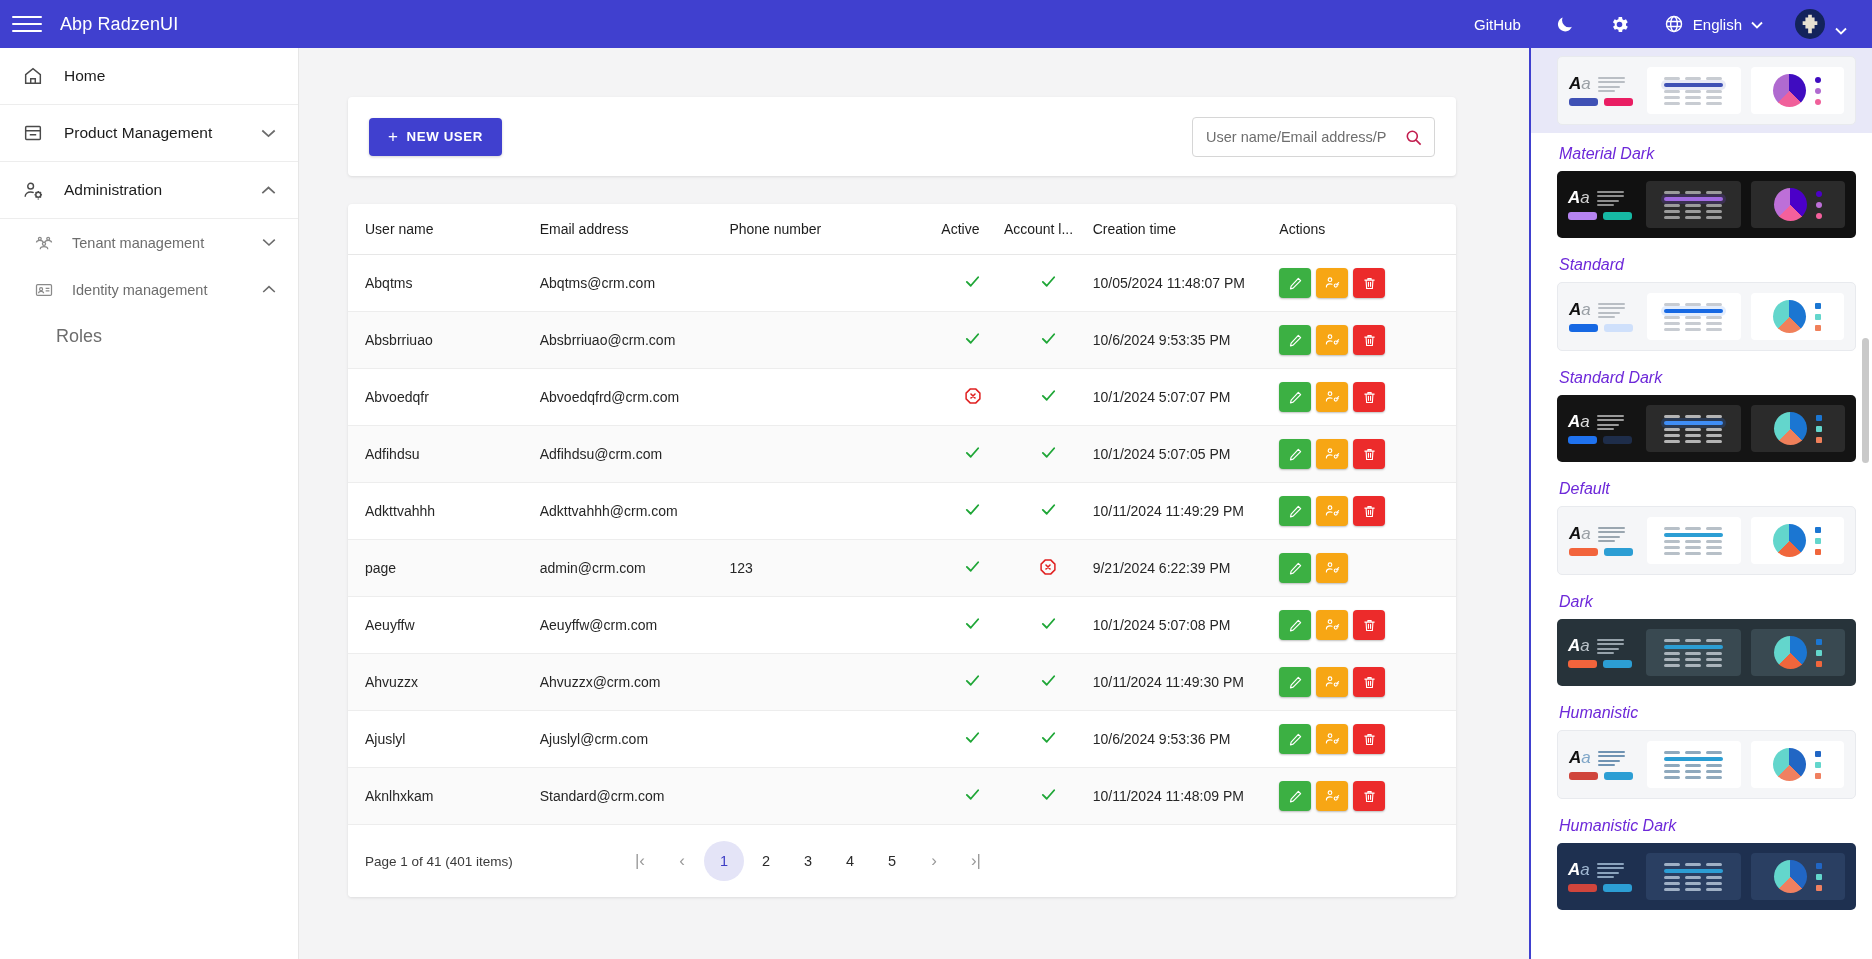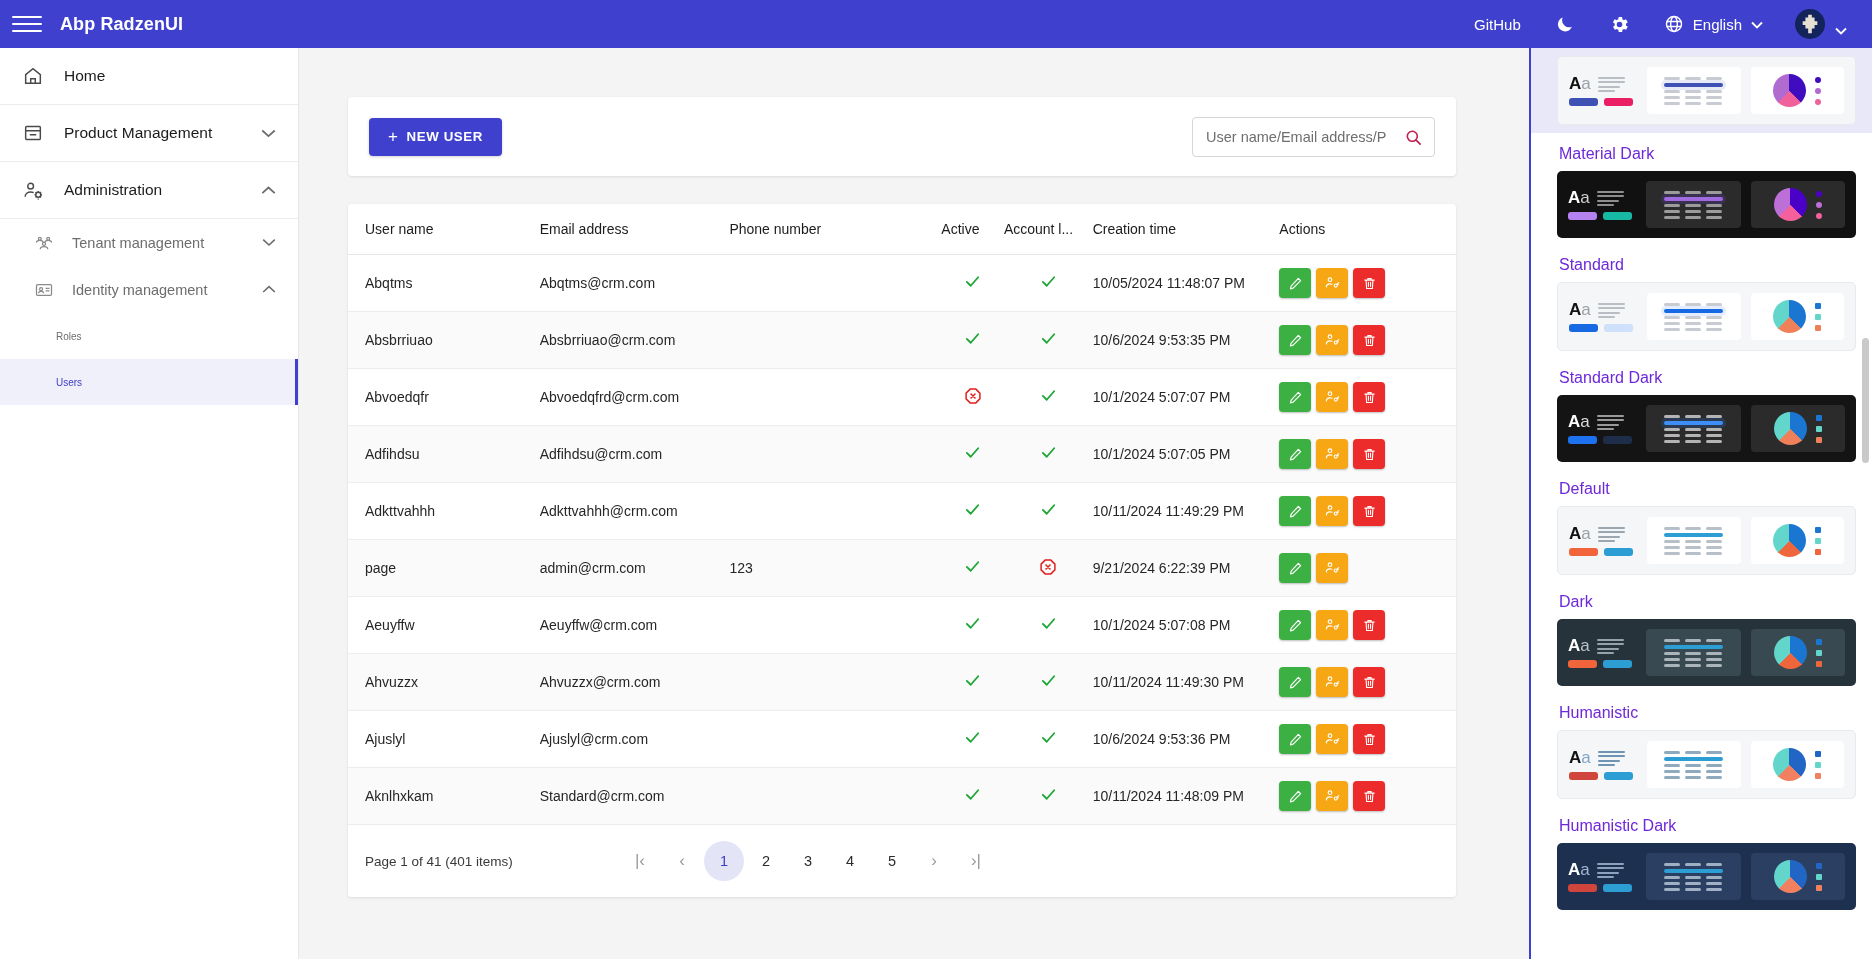--- a/index.html
+++ b/index.html
@@ -16,21 +16,21 @@
     position: absolute; top: 0; left: 0; width: 1872px; height: 48px;
     background: #4040cf; display: flex; align-items: center;
     z-index: 40;
   }
   .hamburger {
     width: 30px; height: 22px; margin-left: 12px; margin-right: 18px;
     display: flex; flex-direction: column; justify-content: center;
     gap: 5px; cursor: pointer;
   }
   .hamburger i { display: block; height: 2px; background: #fff; border-radius: 1px; }
-  .brand { color: #fff; font-size: 18px; font-weight: 700; letter-spacing: .1px; }
+  .brand { color: #fff; font-size: 18px; font-weight: 400; letter-spacing: .1px; }
   .topbar-right {
     margin-left: auto; display: flex; align-items: center; gap: 0px;
     padding-right: 14px; height: 48px;
   }
   .tb-item {
     color: #fff; font-size: 15px; display: flex; align-items: center;
     justify-content: center; height: 48px; padding: 0 17px; cursor: pointer;
   }
   .tb-item svg { display: block; }
   .lang { gap: 9px; }
@@ -58,21 +58,21 @@
   .sub-item {
     display: flex; align-items: center; height: 47px; padding: 0 22px 0 34px;
     cursor: pointer;
   }
   .sub-item .nav-ico { color:#8a8a8a; flex:0 0 26px; }
   .sub-item .nav-label { font-size: 14.5px; color: #6d6d6d; margin-left: 12px; }
   .leaf-item {
     display: flex; align-items: center; height: 46px; padding: 0 22px 0 56px;
     cursor: pointer;
   }
-  .leaf-item .nav-label { font-size: 10px; color: #6d6d6d; margin-left: 0; }
+  .leaf-item .nav-label { font-size: 18px; color: #6d6d6d; margin-left: 0; }
   .leaf-item.active { background: #f0f0fb; border-right: 3px solid #4040cf; }
   .leaf-item.active .nav-label { color: #3c3cc4; }
 
   
   .main {
     position: absolute; top: 48px; left: 299px; right: 0; bottom: 0;
     background: #f4f4f5; overflow: hidden;
   }
   .content-wrap { padding: 49px 0 0 49px; }
   .card {
@@ -161,21 +161,21 @@
     background: #fff;
   }
   .ipp-label { font-size: 13.5px; color: #3a3a3a; }
 
   
   .theme-panel {
     position: absolute; top: 48px; right: 0; width: 343px; height: 911px;
     background: #fff; border-left: 2px solid #4040cf; z-index: 35;
     overflow: hidden; padding: 0 0 0 0;
   }
-  .theme-scroll { padding: 0 16px 0 26px; position: relative; }
+  .theme-scroll { padding: 0 16px 0 26px; position: relative; font-style: italic; }
   .theme-block { padding-bottom: 6px; }
   .theme-block.selected { background: #e8e8f8; margin: 0 -26px 0 -26px; padding: 0 26px 8px 26px; }
   .theme-name { font-size: 16px; color: #6d28d9; padding: 12px 0 8px 2px; }
   .theme-card {
     border-radius: 5px; padding: 10px 11px; display: flex; align-items: center; gap: 10px;
     cursor: pointer;
   }
   .theme-card.light { background: #f5f6f8; border: 1px solid #e8eaee; }
   .tc-typo { width: 68px; flex: 0 0 68px; }
   .typo-row { display: flex; align-items: flex-end; gap: 7px; margin-bottom: 6px; }
@@ -338,23 +338,20 @@
         <svg width="14" height="9" viewBox="0 0 15 9" fill="none" stroke="#6b6b6b" stroke-width="1.7">
             <path d="M1.3 7.2 7.5 1.5 13.7 7.2"></path>
           </svg>
       </span>
     </div>
 
     <div class="leaf-item">
       <span class="nav-label">Roles</span>
     </div>
 
-    <div class="leaf-item active">
-      <span class="nav-label">Users</span>
-    </div>
   </nav>
 
   <main class="main">
     <div class="content-wrap">
 
       <div class="card">
         <div class="toolbar">
           <button class="btn-new">
             <span class="plus">+</span>
             <span>NEW USER</span>

